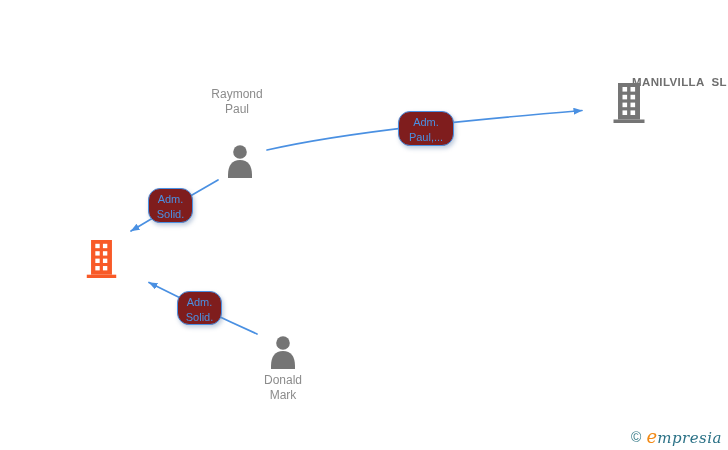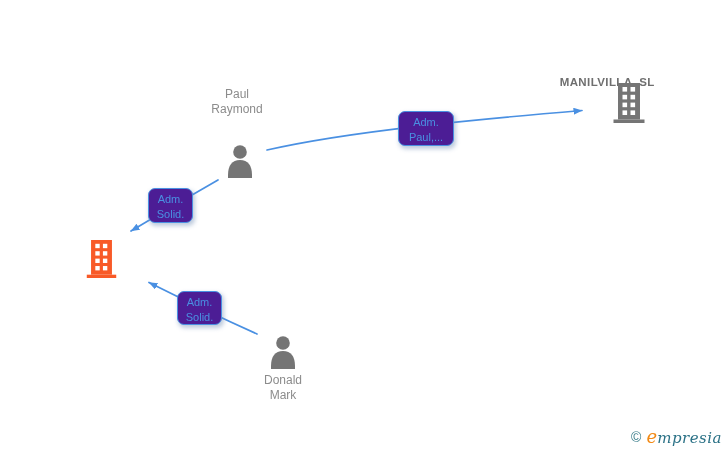--- a/index.html
+++ b/index.html
@@ -2,22 +2,22 @@
 <html><head>
 <meta charset="utf-8">
 <style>
   html,body{margin:0;padding:0;background:#fff;}
   .canvas{
     position:relative;width:728px;height:450px;background:#ffffff;
     font-family:"Liberation Sans",sans-serif;overflow:hidden;
   }
   .edge-layer{position:absolute;left:0;top:0;width:728px;height:450px;}
   .edge-label{
-    position:absolute;box-sizing:border-box;background:#4c1d95;
-    border:1.5px solid #4a90e2;border-radius:7px;color:#4a90e2;
+    position:absolute;box-sizing:border-box;background:#7f1d1d;
+    border:1.5px solid #4a90e2;border-radius:12px;color:#4a90e2;
     font-size:11px;line-height:15px;text-align:center;padding-top:3px;
     box-shadow:1.5px 2.5px 4px rgba(110,140,180,0.45);
     cursor:pointer;
   }
   .edge-label span{display:block;}
   .node-label{position:absolute;text-align:center;cursor:pointer;}
   .person-name{font-size:12px;line-height:15px;color:#8c8c8c;}
   .person-name span{display:block;}
   .company-name{font-size:11.5px;font-weight:bold;color:#6f6f6f;
     letter-spacing:.4px;white-space:pre;}
@@ -54,31 +54,31 @@
   <div class="edge-label" style="left:148px;top:188px;width:45px;height:35px;">
     <span>Adm.</span>
     <span>Solid.</span>
   </div>
   <div class="edge-label" style="left:177px;top:291px;width:45px;height:34px;">
     <span>Adm.</span>
     <span>Solid.</span>
   </div>
 
   <div class="node-label person-name" style="left:157px;top:87px;width:160px;">
+    <span>Raymond</span>
     <span>Paul</span>
-    <span>Raymond</span>
   </div>
   <div class="node-icon" style="left:225px;top:145px;">
     <svg width="30" height="33" viewBox="0 0 30 33">
       <circle cx="15" cy="7" r="6.8" fill="#757575"></circle>
       <path d="M15 15 C7 15 3 20.5 3 30 L3 33 L27 33 L27 30 C27 20.5 23 15 15 15 Z" fill="#757575"></path>
     </svg>
   </div>
 
-  <div class="node-label company-name" style="left:520px;top:64px;width:160px;">
+  <div class="node-label company-name" style="left:567px;top:64px;width:160px;text-align:right;">
     <span>MANILVILLA  SL</span>
   </div>
   <div class="node-icon" style="left:613px;top:83px;">
     <svg width="32" height="40" viewBox="0 0 32 40">
       <rect x="0.5" y="36.5" width="31" height="3.5" fill="#757575"></rect>
       <rect x="5" y="0" width="22" height="36.5" fill="#757575"></rect>
       <g fill="#ffffff">
         <rect x="9.5" y="4" width="4.6" height="4.6"></rect>
           <rect x="17.5" y="4" width="4.6" height="4.6"></rect>
         <rect x="9.5" y="11.8" width="4.6" height="4.6"></rect>

